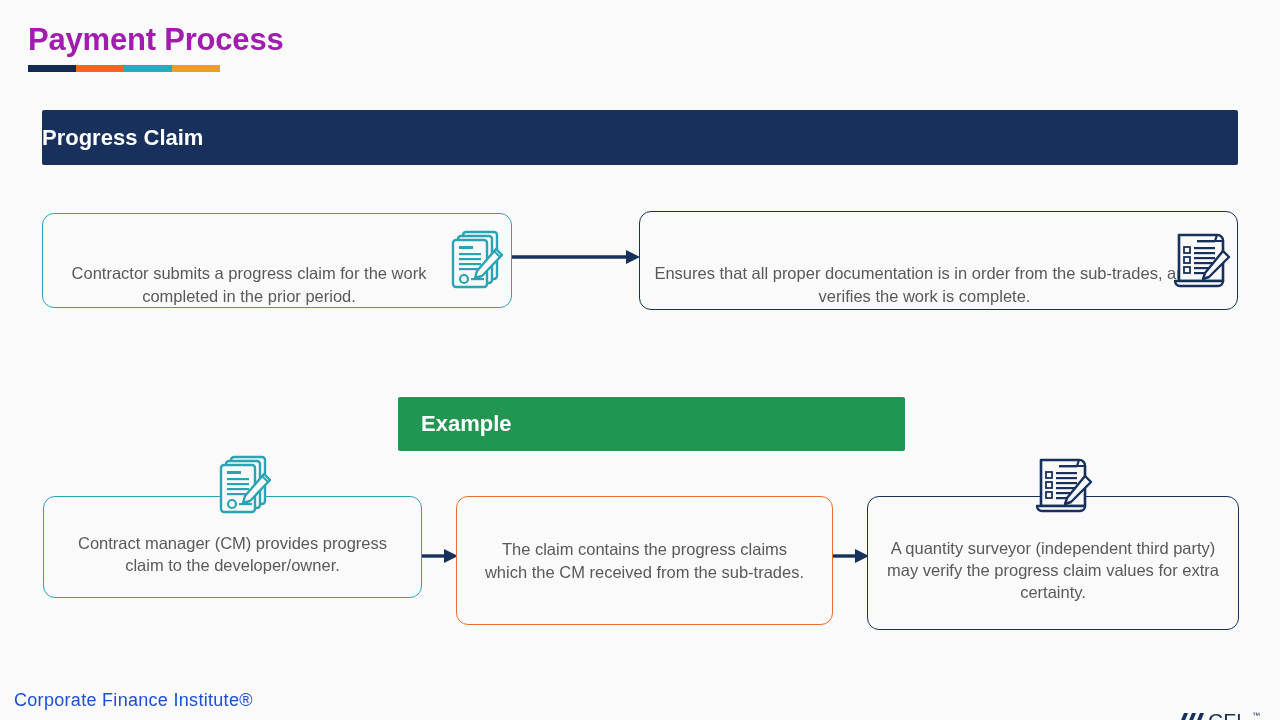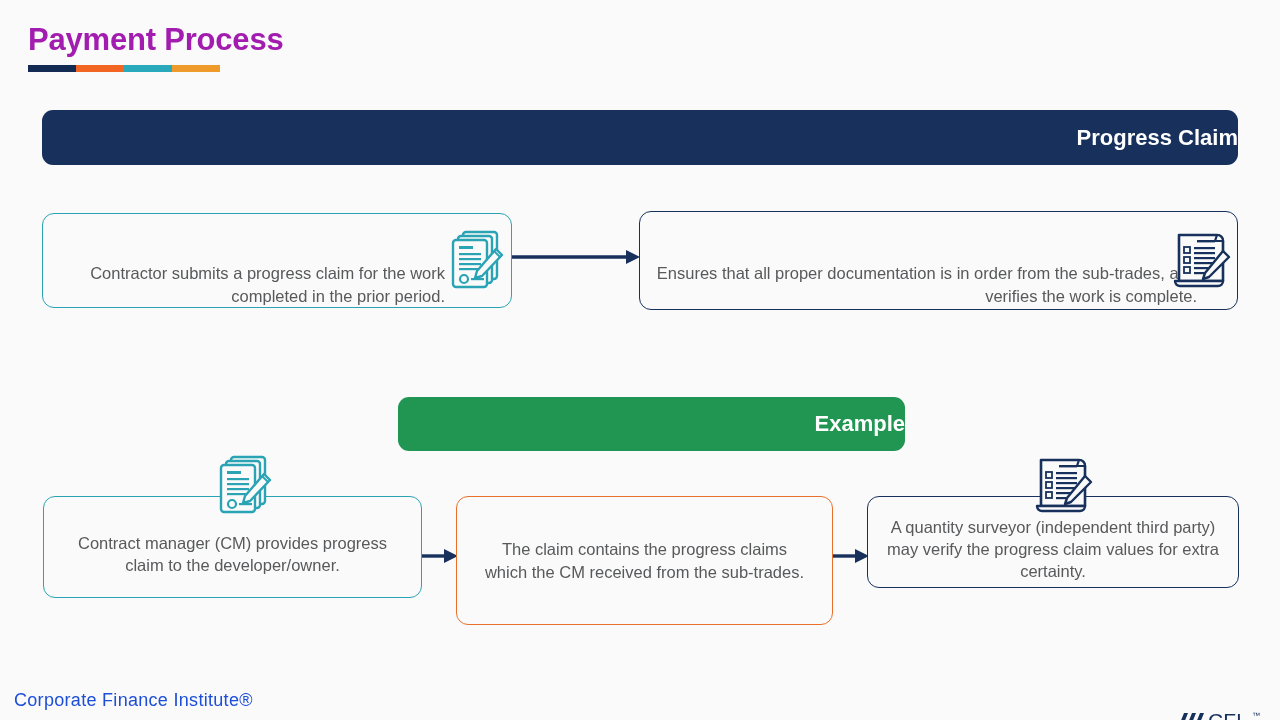--- a/index.html
+++ b/index.html
@@ -33,22 +33,22 @@
     width: 192px;
     height: 7px;
   }
   .title-rule span { flex: 1 1 25%; height: 100%; }
 
   
   .banner {
     position: absolute;
     display: flex;
     align-items: center;
-    justify-content: flex-end;
-    border-radius: 11px;
+    justify-content: flex-start;
+    border-radius: 2px;
     color: #ffffff;
     font-weight: bold;
   }
   #banner-progress-claim {
     left: 42px;
     top: 110px;
     width: 1196px;
     height: 55px;
     background: #17305c;
     font-size: 22px;
@@ -74,41 +74,41 @@
     font-size: 16.5px;
     line-height: 1.35;
     display: flex;
     align-items: center;
   }
   .card.teal   { border-color: #2aa3b5; }
   .card.navy   { border-color: #17305c; }
   .card.orange { border-color: #e8702a; }
 
   .card-text { display: block; width: 100%; }
-  .card.row-top .card-text { text-align: right; margin-top: 48px; }
+  .card.row-top .card-text { text-align: center; margin-top: 48px; }
   .card.row-bottom .card-text { text-align: center; }
 
   #card-contractor {
     left: 42px; top: 213px; width: 470px; height: 95px;
     padding: 0 66px 0 10px;
   }
   #card-ensures {
     left: 639px; top: 211px; width: 599px; height: 99px;
     padding: 0 40px 0 12px;
   }
   #card-cm-provides {
     left: 43px; top: 496px; width: 379px; height: 102px;
     padding: 14px 16px 0 16px;
   }
   #card-claim-contains {
     left: 456px; top: 496px; width: 377px; height: 129px;
     padding: 0 26px;
   }
   #card-quantity-surveyor {
-    left: 867px; top: 496px; width: 372px; height: 92px;
+    left: 867px; top: 496px; width: 372px; height: 134px;
     padding: 14px 16px 0 16px;
   }
 
   
   .icon-wrap { position: absolute; line-height: 0; }
   #icon-docs-top     { left: 449px; top: 229px; }
   #icon-checklist-top{ left: 1171px; top: 229px; }
   #icon-docs-bottom  { left: 217px; top: 454px; }
   #icon-checklist-bottom { left: 1033px; top: 454px; }
 

